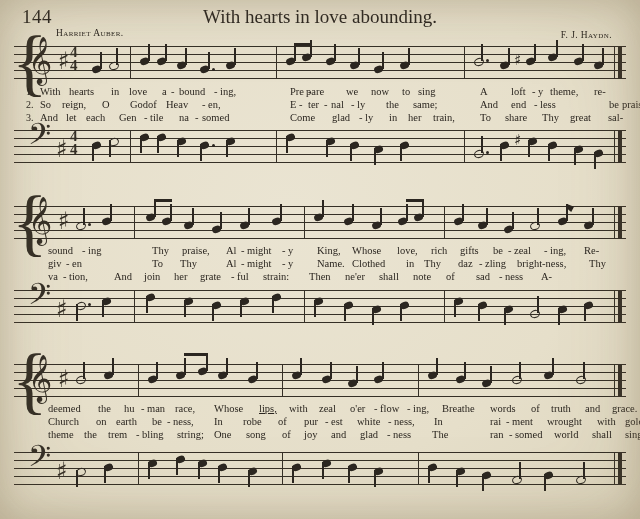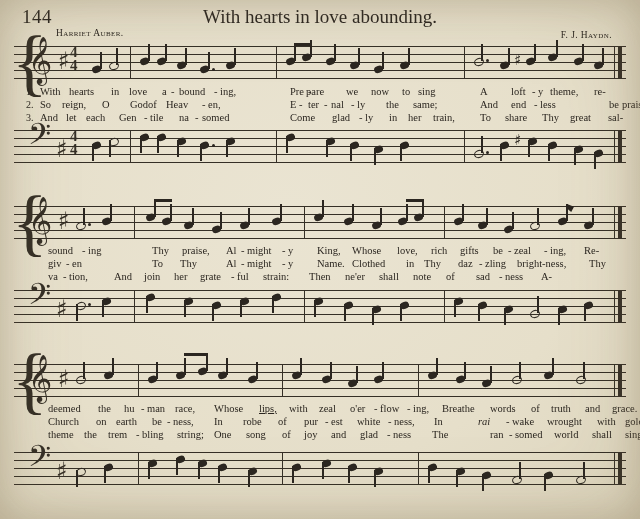--- a/index.html
+++ b/index.html
@@ -724,23 +724,23 @@
       <span class="w" style="left:200px;">In</span>
       <span class="w" style="left:229px;">robe</span>
       <span class="w" style="left:264px;">of</span>
       <span class="w" style="left:290px;">pur</span>
       <span class="w" style="left:311px;">-</span>
       <span class="w" style="left:317px;">est</span>
       <span class="w" style="left:343px;">white</span>
       <span class="w" style="left:374px;">-</span>
       <span class="w" style="left:380px;">ness,</span>
       <span class="w" style="left:420px;">In</span>
-      <span class="w" style="left:464px;font-style:italic;">rai</span>
+      <span class="w" style="left:476px;">rai</span>
       <span class="w" style="left:492px;">-</span>
-      <span class="w" style="left:498px;">wake</span>
+      <span class="w" style="left:498px;">ment</span>
       <span class="w" style="left:533px;">wrought</span>
       <span class="w" style="left:583px;">with</span>
       <span class="w" style="left:611px;">gold.</span>
     </div>
     <div class="lyric-line">
       <span class="w" style="left:34px;">theme</span>
       <span class="w" style="left:70px;">the</span>
       <span class="w" style="left:94px;">trem</span>
       <span class="w" style="left:122px;">-</span>
       <span class="w" style="left:128px;">bling</span>

